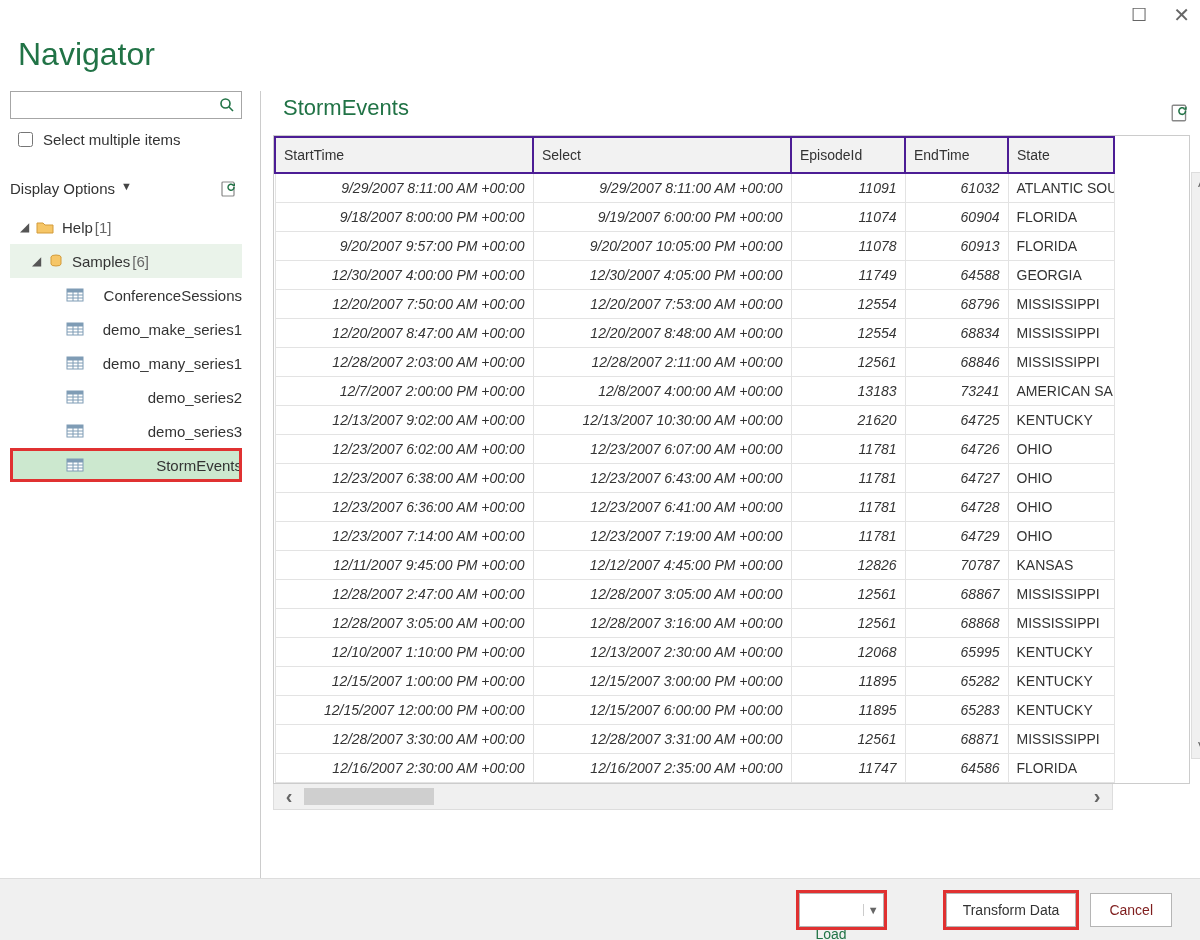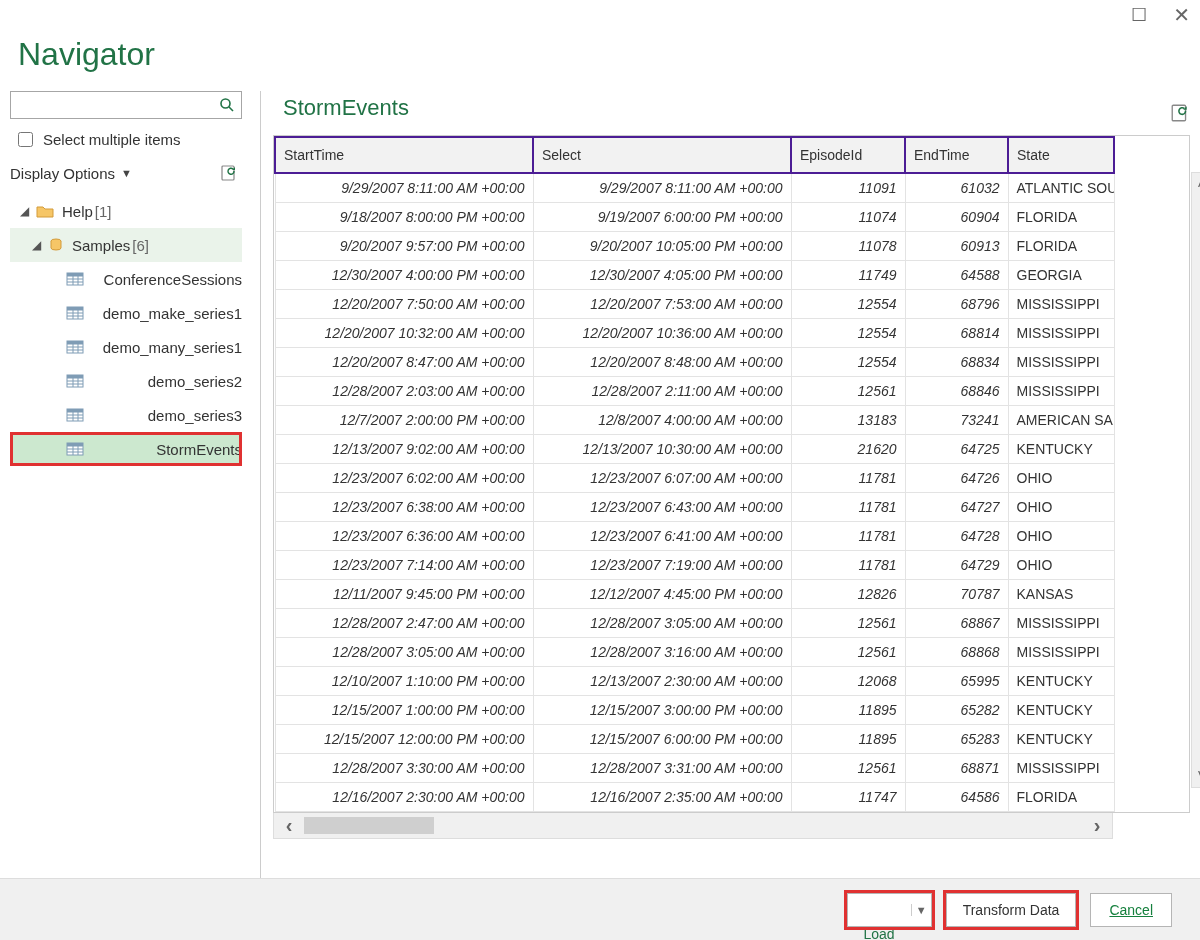--- a/index.html
+++ b/index.html
@@ -15,21 +15,21 @@
 
   
   .left { width: 248px; padding: 0 6px 0 10px; }
   .search-wrap { position: relative; width: 232px; height: 28px; border: 1px solid #a6a6a6; display:flex; align-items:center; }
   .search-in { flex:1; border:none; outline:none; font-size:13px; padding-left:6px; }
   .search-btn { width:28px; display:flex; align-items:center; justify-content:center; color:#217346; cursor:pointer; }
 
   .chk-row { display:flex; align-items:center; padding: 10px 0 10px 4px; font-size: 15px; }
   .chk-row input { width:15px; height:15px; margin-right: 10px; }
 
-  .dopt { display:flex; align-items:center; padding: 4px 0 12px 0; font-size:15px; margin-top:0; }
+  .dopt { display:flex; padding: 4px 0 12px 0; font-size:15px; margin-top:16px; }
   .dopt .dd { margin-left:6px; color:#444; font-size:11px; }
   .refresh { margin-left:auto; margin-right:4px; color:#217346; cursor:pointer; }
 
   .tree { font-size: 15px; color: #333; }
   .node { display:flex; align-items:center; height: 34px; cursor:pointer; }
   .node.lvl0 { padding-left: 10px; }
   .node.lvl1 { padding-left: 22px; background:#eaf3ea; }
   .node.lvl2 { padding-left: 56px; justify-content: space-between; }
   .node .caret { width:12px; color:#555; font-size:12px; margin-right:4px; }
   .node .folder { color:#dfa43b; margin-right:8px; display:inline-flex; }
@@ -66,22 +66,22 @@
   .hscroll{ height:26px; width:840px; background:#f0f0f0; border:1px solid #ddd; border-top:none; display:flex; align-items:center; }
   .hscroll .harrow{ width:30px; display:flex; align-items:center; justify-content:center; color:#666; cursor:pointer; font-size:20px; font-weight:bold; }
   .htrack{ flex:1; position:relative; height:100%; }
   .hthumb{ position:absolute; top:4px; bottom:4px; left:0; width:130px; background:#cfcfcf; }
 
   .footer { position:absolute; left:0; right:0; bottom:0; height:62px; background:#f0f0f0; border-top:1px solid #ddd; display:flex; align-items:center; justify-content:flex-end; gap:14px; padding-right:28px; }
   .btn { height:34px; background:#fff; border:1px solid #b5b5b5; font-size:14px; display:flex; align-items:center; justify-content:center; cursor:pointer; }
   .btn-load-inner{ padding: 0 16px; color:#217346; height:100%; display:flex; align-items:center;margin-top:48px; }
   .btn-split{ display:flex; padding:0;}
   .btn-split .split-dd{ width:20px; border-left:1px solid #ccc; display:flex; align-items:center; justify-content:center; color:#666; font-size:11px; }
-  .btn-transform{ padding:0 16px; color:#333; }
-  .btn-cancel{ padding:0 18px; color:#15803d;text-decoration:underline; }
+  .btn-transform{ padding:0 16px; color:#333;margin-left:48px; }
+  .btn-cancel{ padding:0 18px; color:#7f1d1d; }
   .hl{ outline: 3px solid #e03131; outline-offset:0px; }
 
   svg{ display:block; }
 </style>
 </head>
 <body>
 
 <div class="titlebar">
   <span>☐</span>
   <span class="close">✕</span>
@@ -295,27 +295,20 @@
               <td class="str">GEORGIA</td>
             </tr>
             <tr>
               <td class="num">12/20/2007 7:50:00 AM +00:00</td>
               <td class="num">12/20/2007 7:53:00 AM +00:00</td>
               <td class="num">12554</td>
               <td class="num">68796</td>
               <td class="str">MISSISSIPPI</td>
             </tr>
             <tr>
-              <td class="num">12/20/2007 10:32:00 AM +00:00</td>
-              <td class="num">12/20/2007 10:36:00 AM +00:00</td>
-              <td class="num">12554</td>
-              <td class="num">68814</td>
-              <td class="str">MISSISSIPPI</td>
-            </tr>
-            <tr>
               <td class="num">12/20/2007 8:47:00 AM +00:00</td>
               <td class="num">12/20/2007 8:48:00 AM +00:00</td>
               <td class="num">12554</td>
               <td class="num">68834</td>
               <td class="str">MISSISSIPPI</td>
             </tr>
             <tr>
               <td class="num">12/28/2007 2:03:00 AM +00:00</td>
               <td class="num">12/28/2007 2:11:00 AM +00:00</td>
               <td class="num">12561</td>

